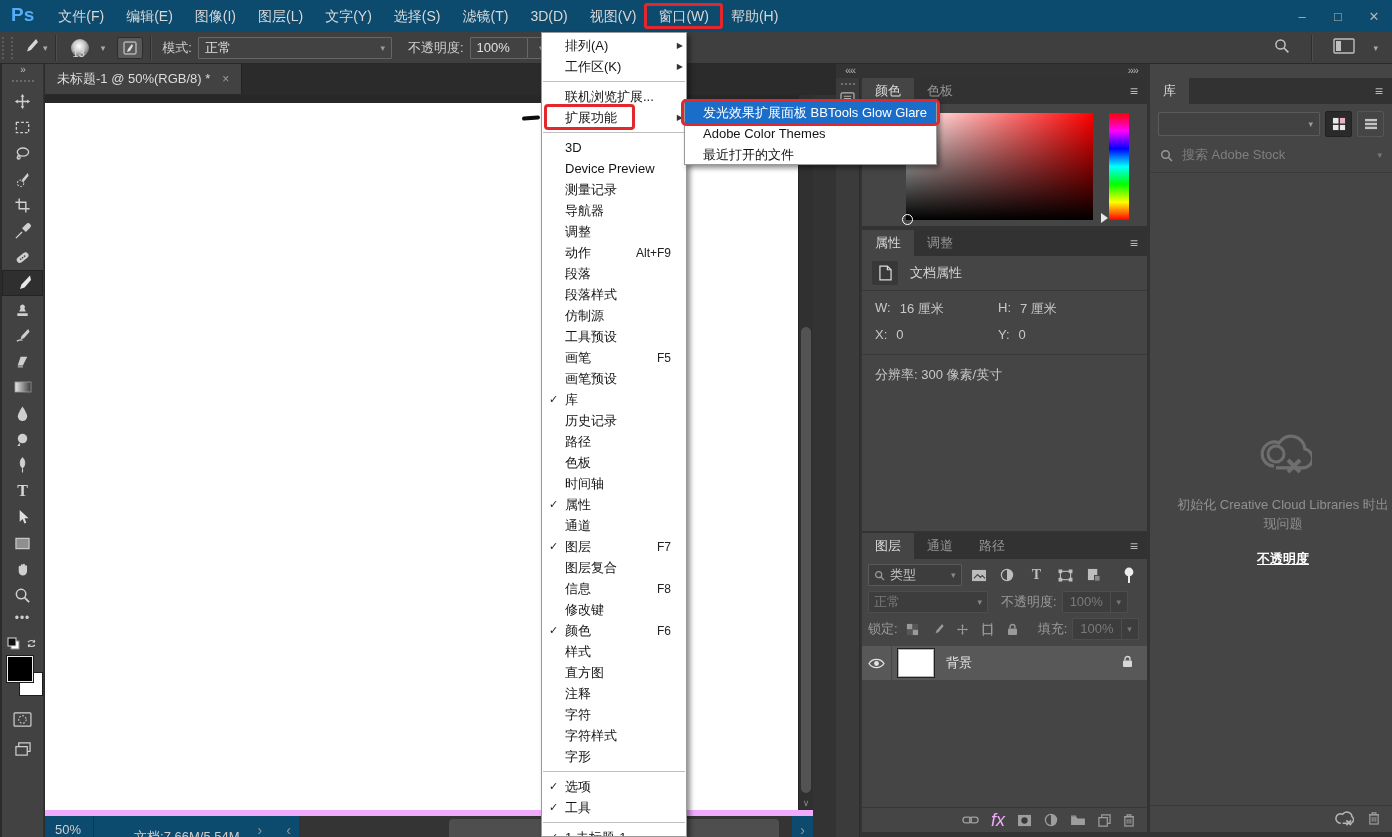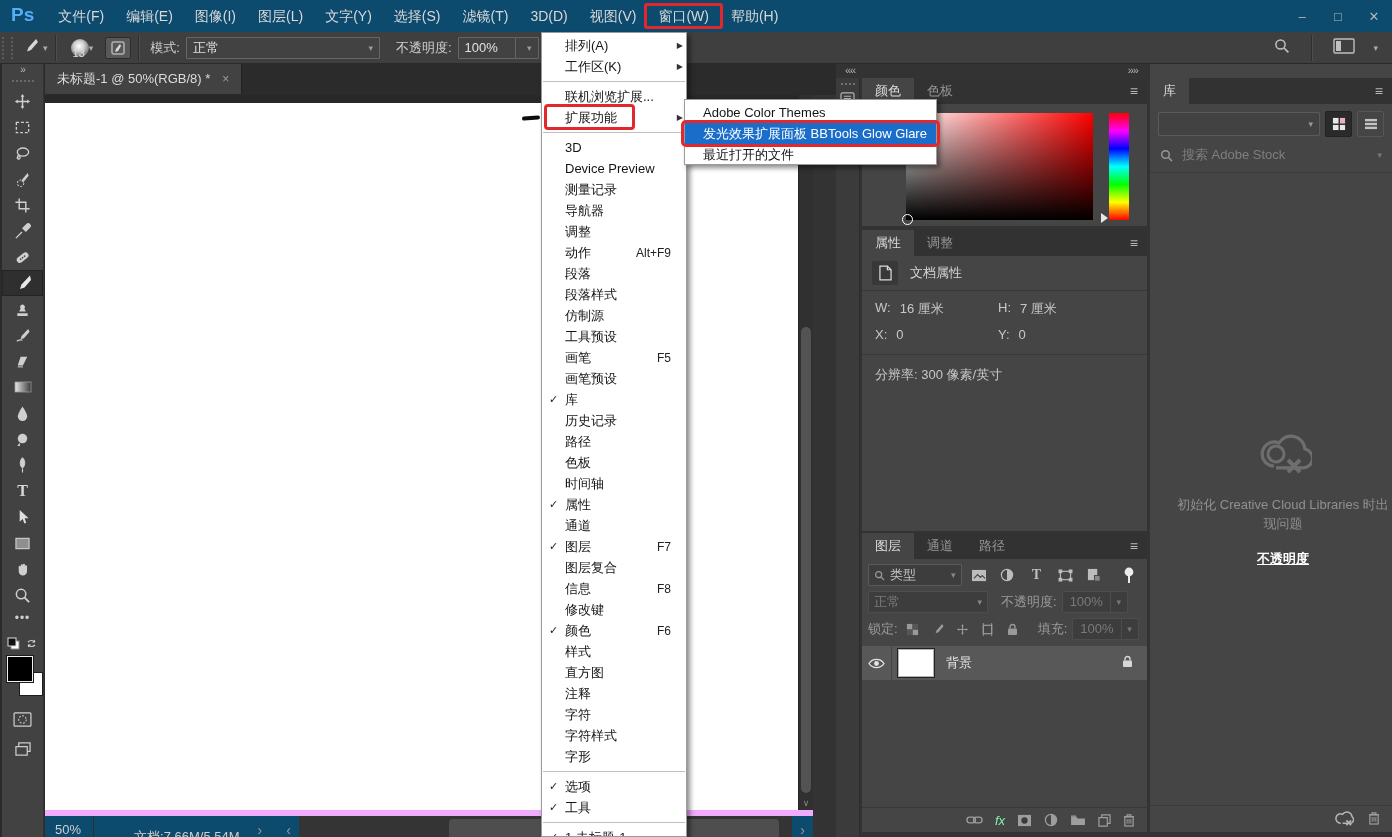--- a/index.html
+++ b/index.html
@@ -17,21 +17,21 @@
   .win-btn{width:36px;text-align:center;color:#b5b5b5;font-size:13px;}
 
   
   .optionsbar{position:absolute;left:0;top:32px;width:1392px;height:31px;background:#3f3f3f;
             border-bottom:1px solid #2a2a2a;display:flex;align-items:center;font-size:13px;z-index:9;}
   .opt-grip{width:7px;height:22px;margin-left:2px;border-left:2px dotted #5c5c5c;border-right:2px dotted #5c5c5c;}
   .opt-sep{width:1px;height:26px;background:#2e2e2e;margin:0 7px;box-shadow:1px 0 0 #4e4e4e;}
   .opt-chev{color:#aaa;font-size:9px;margin-left:4px;}
   .brush-preview{width:18px;height:18px;border-radius:50%;margin-left:8px;
             background:radial-gradient(circle at 45% 40%, #fff 0%, #cfcfcf 35%, #6d6d6d 75%, #4a4a4a 100%);}
-  .brush-size{font-size:11px;color:#ddd;margin:10px 0 0 -16px;}
+  .brush-size{font-size:11px;color:#ddd;margin:10px 12px 0 -16px;}
   .panel-toggle{width:24px;height:20px;background:#585858;border:1px solid #2c2c2c;border-radius:2px;
             margin-left:12px;display:flex;align-items:center;justify-content:center;color:#ddd;font-size:11px;}
   .opt-label{color:#cfcfcf;margin:0 6px 0 4px;white-space:nowrap;}
   .opt-select{background:#424242;border:1px solid #666;border-radius:1px;height:20px;line-height:20px;
             display:flex;align-items:center;padding:0 6px;color:#e0e0e0;}
   .opt-select .sel-chev{margin-left:auto;color:#999;font-size:9px;padding-left:10px;}
   .opt-right{margin-left:auto;display:flex;align-items:center;padding-right:14px;gap:14px;}
 
   
   .tabbar{position:absolute;left:0;top:63px;width:836px;height:32px;background:#2b2b2b;z-index:3;}
@@ -115,21 +115,21 @@
   .splitbox .chev{width:16px;background:#3d3d3d;border-left:1px solid #4d4d4d;color:#777;font-size:9px;
             display:flex;align-items:center;justify-content:center;}
   .layer-row{margin-top:6px;height:34px;background:#585858;display:flex;align-items:center;}
   .eye-cell{width:29px;height:34px;border-right:1px solid #464646;display:flex;align-items:center;justify-content:center;}
   .layer-thumb{width:34px;height:26px;background:#fff;border:1px solid #b5b5b5;box-shadow:0 0 0 1px #222;margin-left:6px;}
   .layer-name{margin-left:12px;color:#e4e4e4;}
   .layer-lock{margin-left:auto;margin-right:14px;}
   .layers-bottom{position:absolute;left:0;bottom:0;width:100%;height:25px;border-top:1px solid #383838;
             display:flex;align-items:center;justify-content:flex-end;gap:12px;padding-right:12px;box-sizing:border-box;}
   .lb-ic{color:#9e9e9e;display:flex;align-items:center;}
-  .fx-text{font-style:italic;font-size:13px;color:#86efac;}
+  .fx-text{font-style:italic;font-size:18px;color:#f0abfc;}
 
   
   .library-panel{left:1150px;top:62px;width:242px;height:770px;background:#454545;}
   .lib-toolbar{display:flex;align-items:center;gap:5px;padding:7px 8px 0 8px;}
   .lib-combo{flex:1;height:22px;background:#424242;border:1px solid #5a5a5a;border-radius:1px;
             display:flex;align-items:center;padding:0 6px;}
   .lib-combo .sel-chev{margin-left:auto;color:#999;font-size:9px;}
   .view-btn{width:25px;height:24px;border:1px solid #555;border-radius:2px;display:flex;align-items:center;justify-content:center;background:#454545;}
   .view-btn.active{background:#2a2a2a;border-color:#222;}
   .lib-search{display:flex;align-items:center;gap:9px;padding:9px 10px 8px 10px;border-bottom:1px solid #3a3a3a;color:#7f7f7f;}
@@ -1009,26 +1009,26 @@
       <div class="wm-item">
         <span class="wm-check">✓</span>
         <span class="wm-label">1 未标题-1</span>
         <span class="wm-shortcut"></span>
         <span class="wm-arrow"></span>
       </div>
     </div>
 
   <div class="submenu">
 
+      <div class="sm-item highlighted boxed">
+        <span>发光效果扩展面板 BBTools Glow Glare</span>
+      </div>
+
       <div class="sm-item">
         <span>Adobe Color Themes</span>
       </div>
 
-      <div class="sm-item highlighted boxed">
-        <span>发光效果扩展面板 BBTools Glow Glare</span>
-      </div>
-
       <div class="sm-item">
         <span>最近打开的文件</span>
       </div>
     </div>
 
 </div>
 
 </body></html>

